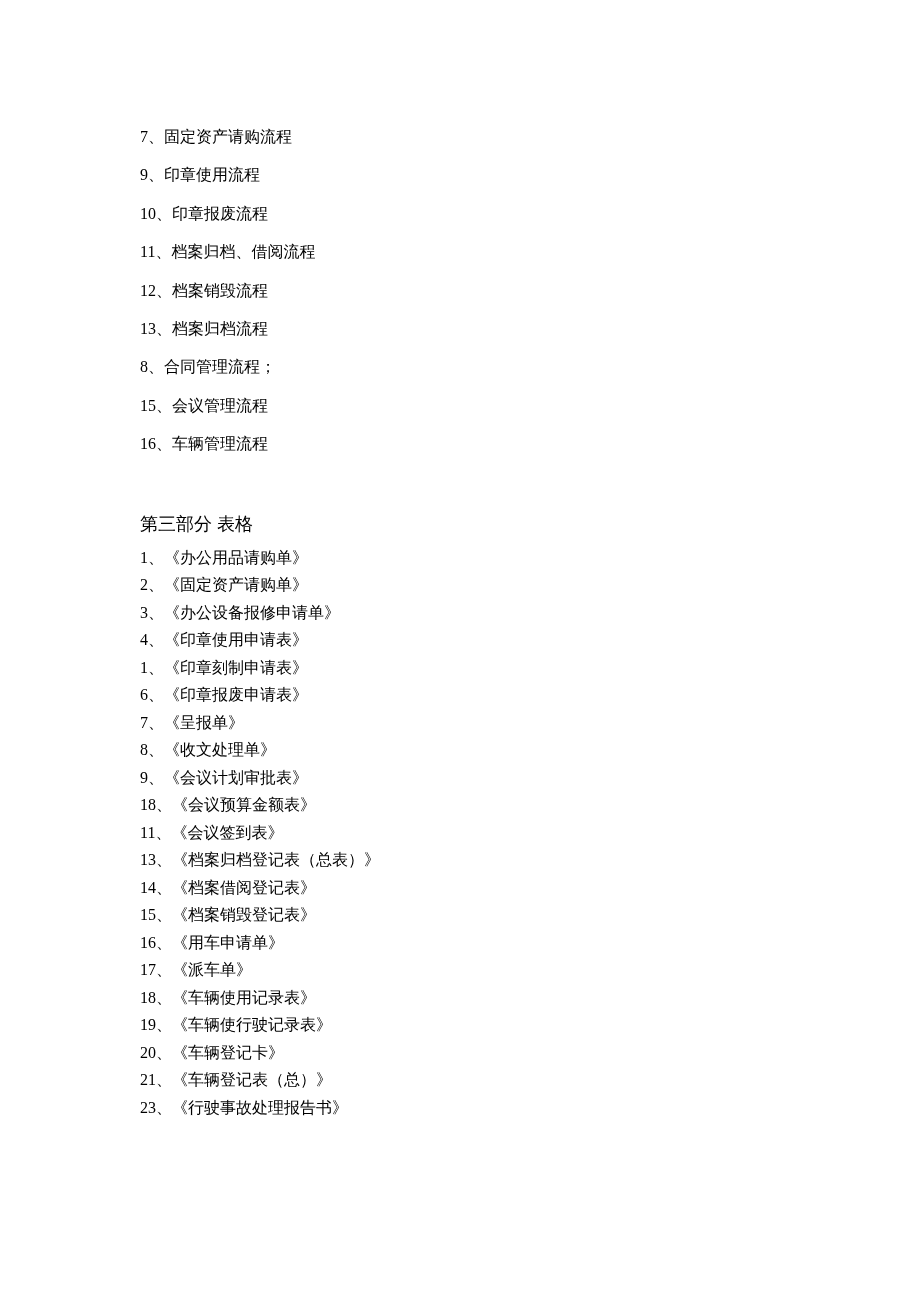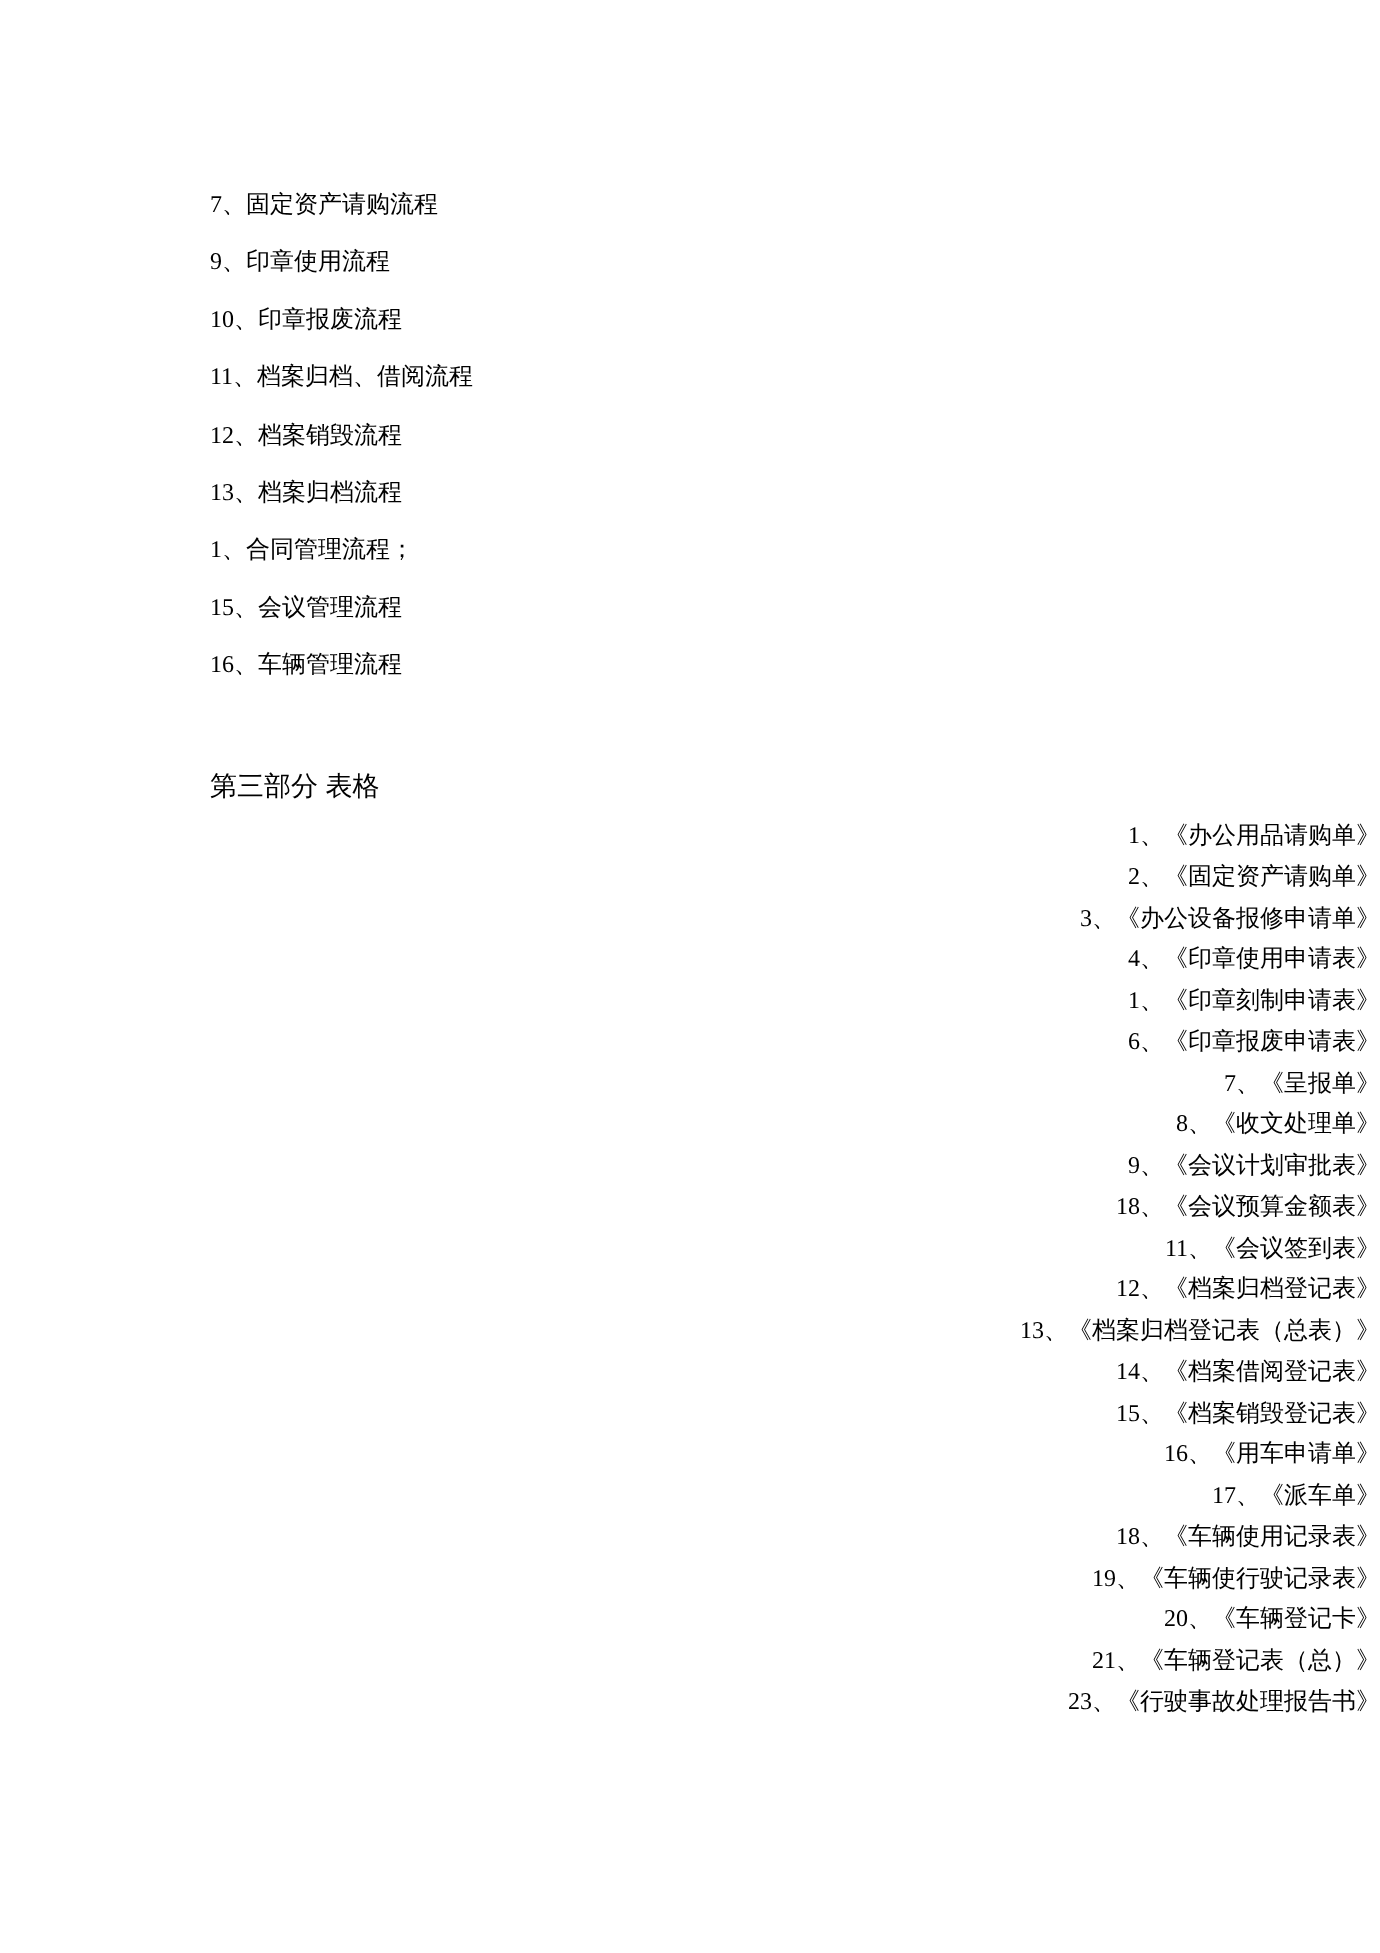--- a/index.html
+++ b/index.html
@@ -26,56 +26,54 @@
     }
     .section-heading {
       font-family: "SimHei", "黑体", sans-serif;
       font-size: 18px;
       font-weight: normal;
       margin-bottom: 8px;
     }
     .form-list {
       font-size: 16px;
       line-height: 1.72;
-      text-align: right;
     }
     .form-item {
       font-weight: normal;
     }
   </style>
 </head>
 <body>
 
 <div class="process-list" id="process-list">
     <div class="process-item">7、固定资产请购流程</div>
     <div class="process-item">9、印章使用流程</div>
     <div class="process-item">10、印章报废流程</div>
     <div class="process-item">11、档案归档、借阅流程</div>
     <div class="process-item">12、档案销毁流程</div>
     <div class="process-item">13、档案归档流程</div>
-    <div class="process-item">1、合同管理流程；</div>
+    <div class="process-item">8、合同管理流程；</div>
     <div class="process-item">15、会议管理流程</div>
     <div class="process-item">16、车辆管理流程</div>
   </div>
 
 <div class="section-heading">第三部分  表格</div>
 
 <div class="form-list" id="form-list">
     <div class="form-item">1、《办公用品请购单》</div>
     <div class="form-item">2、《固定资产请购单》</div>
     <div class="form-item">3、《办公设备报修申请单》</div>
     <div class="form-item">4、《印章使用申请表》</div>
     <div class="form-item">1、《印章刻制申请表》</div>
     <div class="form-item">6、《印章报废申请表》</div>
     <div class="form-item">7、《呈报单》</div>
     <div class="form-item">8、《收文处理单》</div>
     <div class="form-item">9、《会议计划审批表》</div>
     <div class="form-item">18、《会议预算金额表》</div>
     <div class="form-item">11、《会议签到表》</div>
-    <div class="form-item">12、《档案归档登记表》</div>
     <div class="form-item">13、《档案归档登记表（总表）》</div>
     <div class="form-item">14、《档案借阅登记表》</div>
     <div class="form-item">15、《档案销毁登记表》</div>
     <div class="form-item">16、《用车申请单》</div>
     <div class="form-item">17、《派车单》</div>
     <div class="form-item">18、《车辆使用记录表》</div>
     <div class="form-item">19、《车辆使行驶记录表》</div>
     <div class="form-item">20、《车辆登记卡》</div>
     <div class="form-item">21、《车辆登记表（总）》</div>
     <div class="form-item">23、《行驶事故处理报告书》</div>

